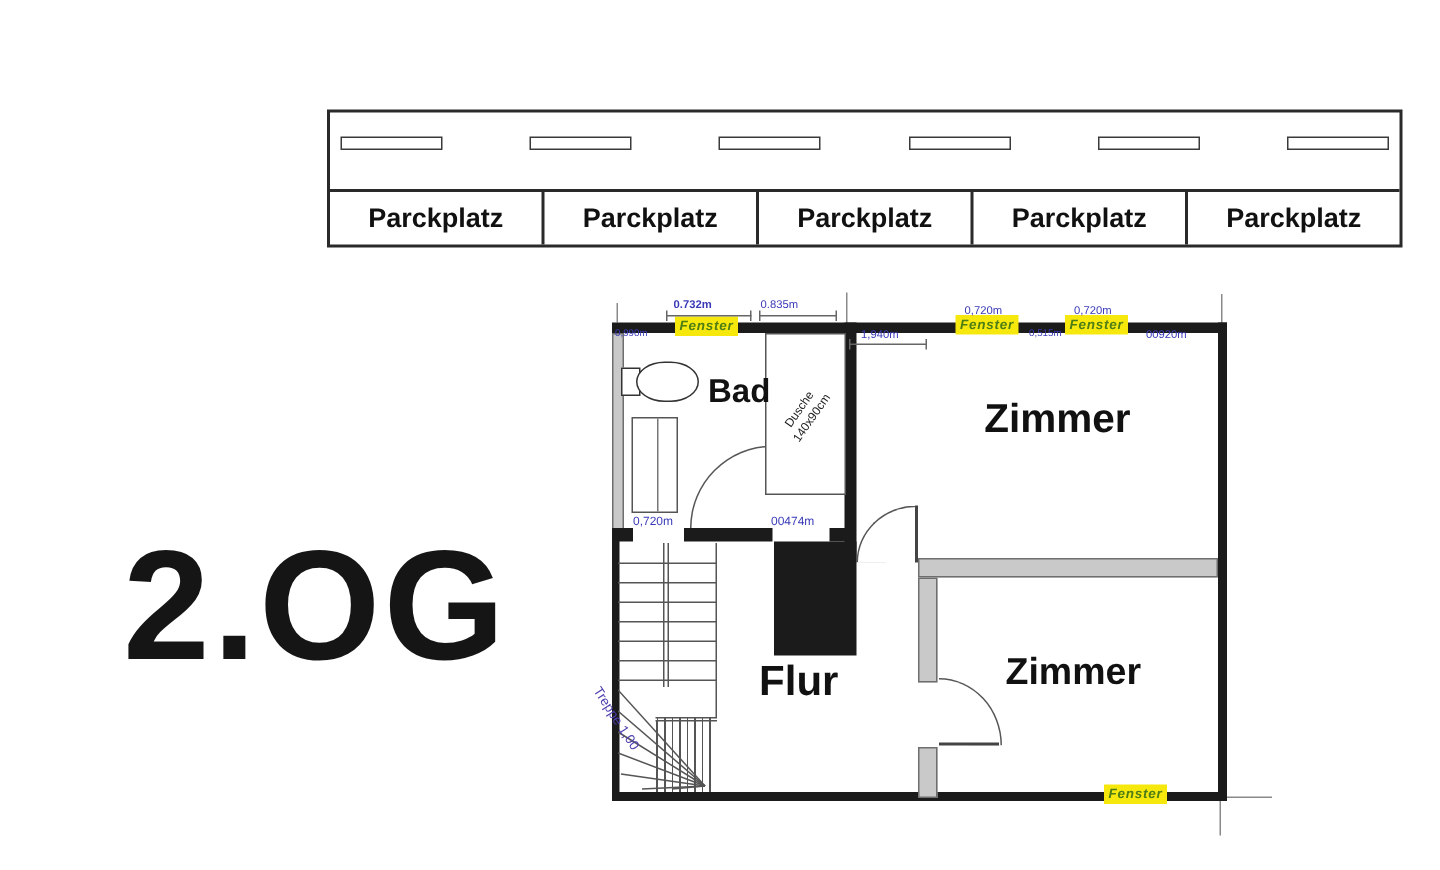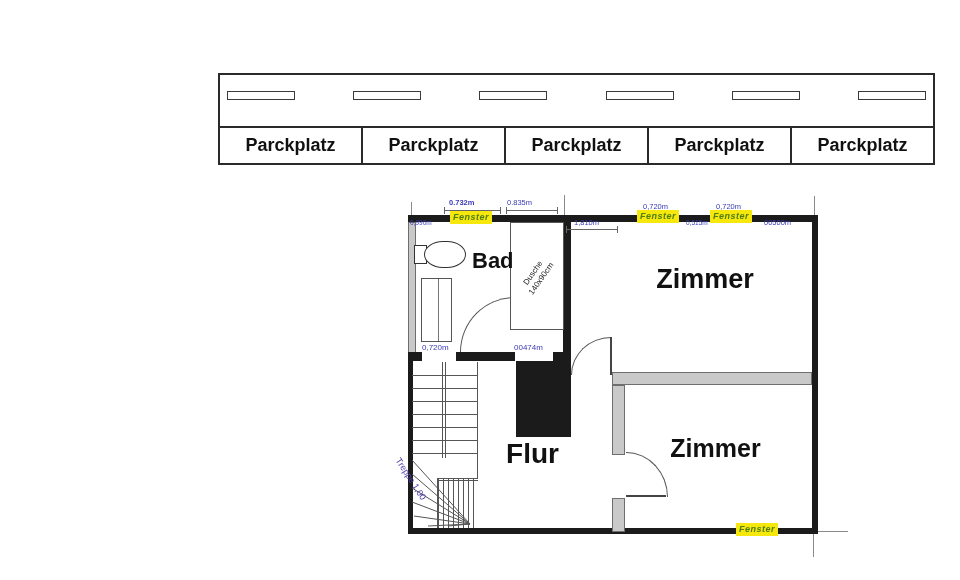--- a/index.html
+++ b/index.html
@@ -85,20 +85,21 @@
         </div>
       <div class="space">
           <span>Parckplatz</span>
         </div>
       <div class="space">
           <span>Parckplatz</span>
         </div>
     </div>
   </div>
 
+  <div class="floor-title">2.OG</div>
 
   <div class="thin" style="left:564px;top:195px;width:1px;height:21px;"></div>
   <div class="thin" style="left:411px;top:202px;width:1px;height:13px;"></div>
   <div class="thin" style="left:814px;top:196px;width:1px;height:20px;"></div>
   <div class="thin" style="left:818px;top:531px;width:30px;height:1px;"></div>
   <div class="thin" style="left:813px;top:534px;width:1px;height:23px;"></div>
 
   <div class="wall" style="left:408px;top:215px;width:410px;height:7px;"></div>
   <div class="gwall" style="left:408px;top:222px;width:8px;height:131px;"></div>
   <div class="wall" style="left:812px;top:215px;width:6px;height:319px;"></div>
@@ -162,22 +163,22 @@
   <div class="fenster" style="left:450px;top:211px;">Fenster</div>
   <div class="fenster" style="left:637px;top:210px;">Fenster</div>
   <div class="fenster" style="left:710px;top:210px;">Fenster</div>
   <div class="fenster" style="left:736px;top:523px;">Fenster</div>
 
   <div class="dim" style="left:449px;top:199px;font-weight:bold;">0.732m</div>
   <div class="dimline" style="left:444px;top:210px;width:57px;"></div>
   <div class="dim" style="left:507px;top:199px;">0.835m</div>
   <div class="dimline" style="left:506px;top:210px;width:52px;"></div>
   <div class="dim tiny" style="left:410px;top:220px;">0,990m</div>
-  <div class="dim" style="left:574px;top:219px;">1,810m</div>
+  <div class="dim" style="left:574px;top:219px;">1,940m</div>
   <div class="dimline" style="left:566px;top:229px;width:52px;"></div>
   <div class="dim" style="left:643px;top:203px;">0,720m</div>
   <div class="dim tiny" style="left:686px;top:220px;">0,515m</div>
   <div class="dim" style="left:716px;top:203px;">0,720m</div>
-  <div class="dim" style="left:764px;top:219px;">00500m</div>
+  <div class="dim" style="left:764px;top:219px;">00920m</div>
   <div class="dim" style="left:422px;top:344px;font-size:8px;">0,720m</div>
   <div class="dim" style="left:514px;top:344px;font-size:8px;">00474m</div>
 
 </div>
 
 </body></html>

